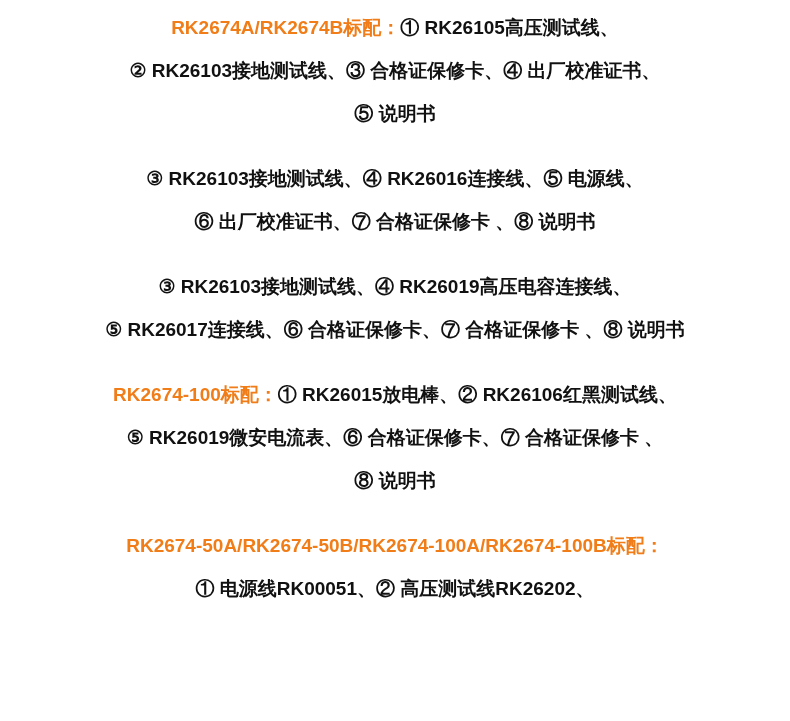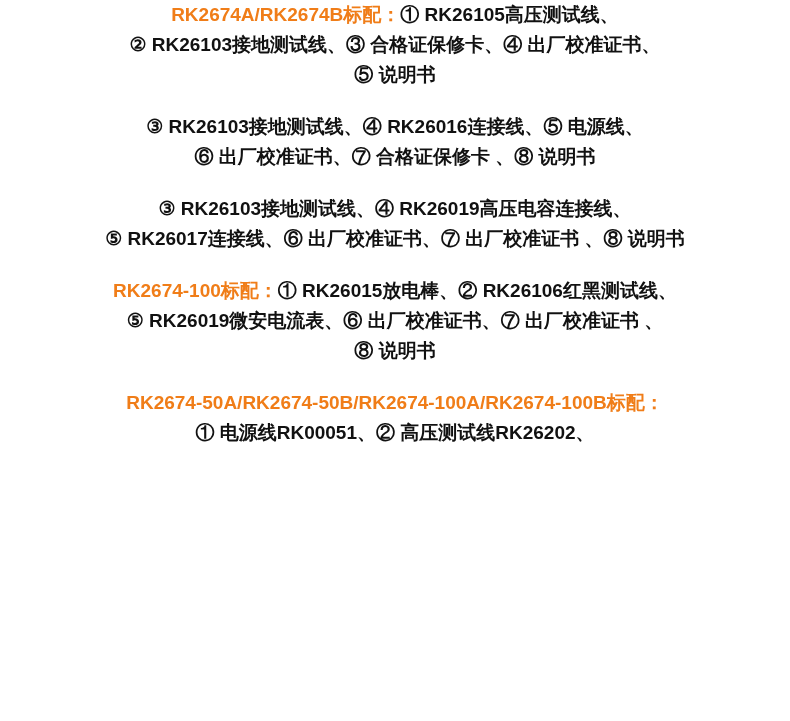--- a/index.html
+++ b/index.html
@@ -24,20 +24,21 @@
     width: 100%;
     text-align: center;
   }
   .line {
     text-align: center;
     font-weight: bold;
     color: #111111;
     font-size: 19px;
     line-height: 30px;
     white-space: nowrap;
+    margin-top: 13px;
   }
   .title {
     color: #F07D18;
     font-weight: bold;
   }
   .sep-gap {
     height: 22px;
   }
 </style>
 </head>
@@ -57,30 +58,30 @@
 
   <div class="block">
     <div class="line">③ RK26103接地测试线、④ RK26016连接线、⑤ 电源线、</div>
     <div class="line">⑥ 出厂校准证书、⑦ 合格证保修卡 、⑧ 说明书</div>
   </div>
 
   <div class="sep-gap"></div>
 
   <div class="block">
     <div class="line">③ RK26103接地测试线、④ RK26019高压电容连接线、</div>
-    <div class="line">⑤ RK26017连接线、⑥ 出厂校准证书、⑦ 出厂校准证书 、⑧ 说明书</div>
+    <div class="line">⑤ RK26017连接线、⑥ 合格证保修卡、⑦ 合格证保修卡 、⑧ 说明书</div>
   </div>
 
   <div class="sep-gap"></div>
 
   <div class="block">
     <div class="line">
       <span class="title">RK2674-100标配：</span><span>① RK26015放电棒、② RK26106红黑测试线、</span>
     </div>
-    <div class="line">⑤ RK26019微安电流表、⑥ 出厂校准证书、⑦ 出厂校准证书 、</div>
+    <div class="line">⑤ RK26019微安电流表、⑥ 合格证保修卡、⑦ 合格证保修卡 、</div>
     <div class="line">⑧ 说明书</div>
   </div>
 
   <div class="sep-gap"></div>
 
   <div class="block">
     <div class="line">
       <span class="title">RK2674-50A/RK2674-50B/RK2674-100A/RK2674-100B标配：</span>
     </div>
     <div class="line">① 电源线RK00051、② 高压测试线RK26202、</div>

